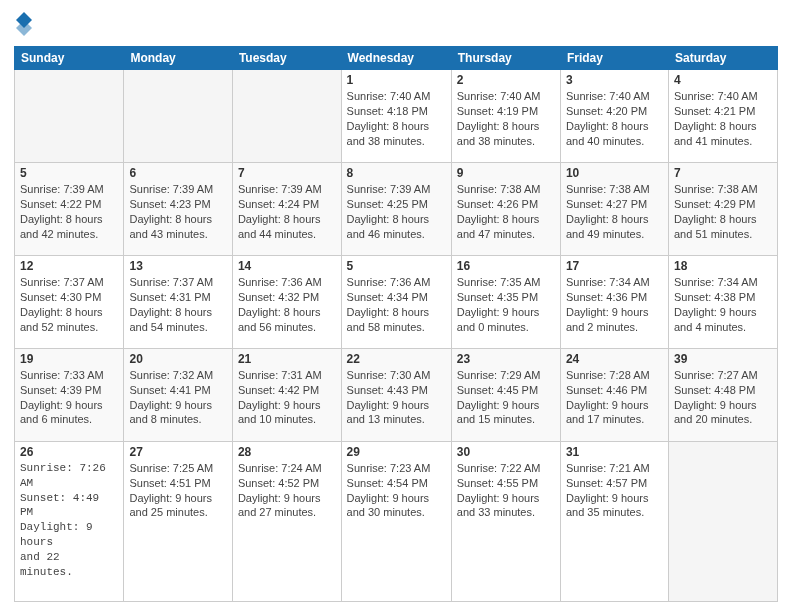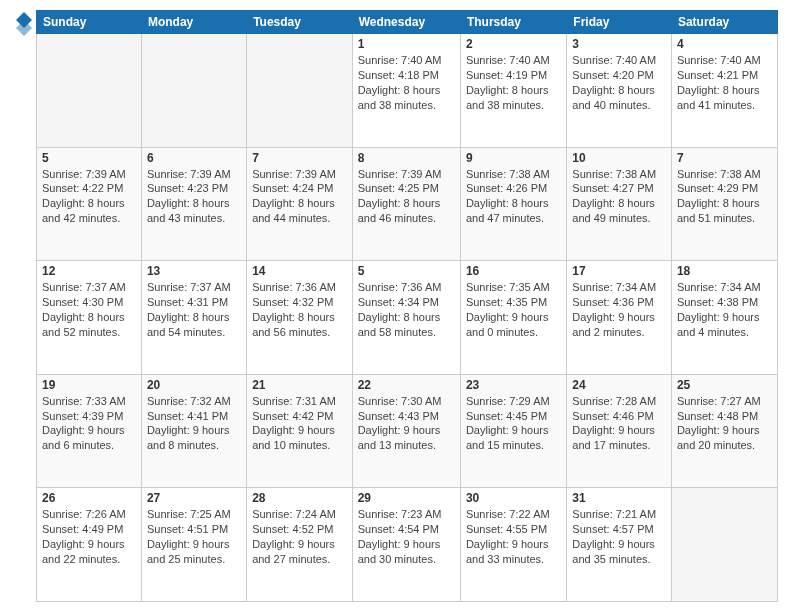--- a/index.html
+++ b/index.html
@@ -8,21 +8,21 @@
       background: #fff;
       width: 792px;
       height: 612px;
       overflow: hidden;
     }
     .container {
       width: 792px;
       height: 612px;
       padding: 10px 14px;
       display: flex;
-      flex-direction: row;
+      flex-direction: column;
     }
     .header {
       display: flex;
       justify-content: space-between;
       align-items: flex-start;
       margin-bottom: 8px;
     }
     .logo {
       display: flex;
       align-items: center;
@@ -307,31 +307,31 @@
 and 15 minutes.</div>
           </td>
           <td>
             <span class="day-number">24</span>
             <div class="day-info" style="white-space: pre-line;">Sunrise: 7:28 AM
 Sunset: 4:46 PM
 Daylight: 9 hours
 and 17 minutes.</div>
           </td>
           <td>
-            <span class="day-number">25</span>
+            <span class="day-number">39</span>
             <div class="day-info" style="white-space: pre-line;">Sunrise: 7:27 AM
 Sunset: 4:48 PM
 Daylight: 9 hours
 and 20 minutes.</div>
           </td>
         </tr>
         <tr>
           <td>
             <span class="day-number">26</span>
-            <div class="day-info" style="white-space: pre-line;">Sunrise: 7:26 AM
+            <div class="day-info" style="white-space: pre-line; font-family: Liberation Mono, monospace;">Sunrise: 7:26 AM
 Sunset: 4:49 PM
 Daylight: 9 hours
 and 22 minutes.</div>
           </td>
           <td>
             <span class="day-number">27</span>
             <div class="day-info" style="white-space: pre-line;">Sunrise: 7:25 AM
 Sunset: 4:51 PM
 Daylight: 9 hours
 and 25 minutes.</div>

